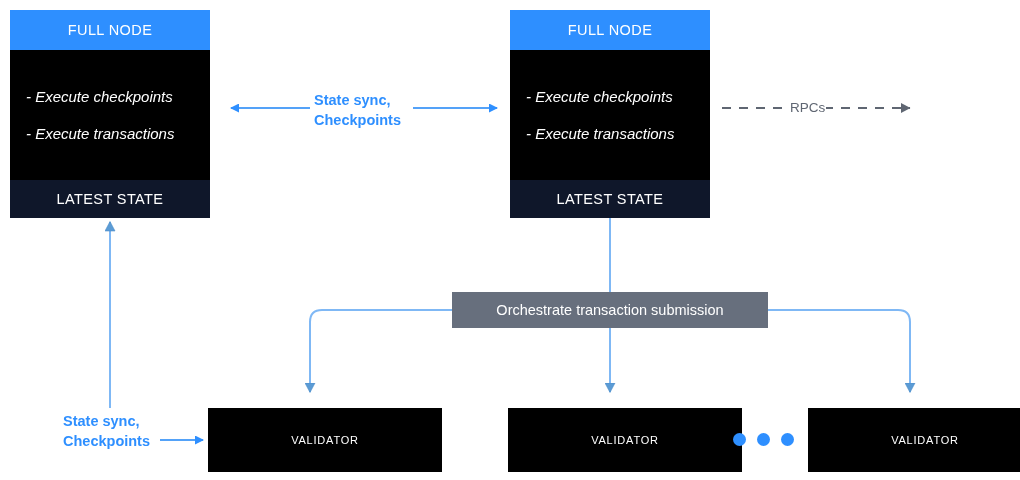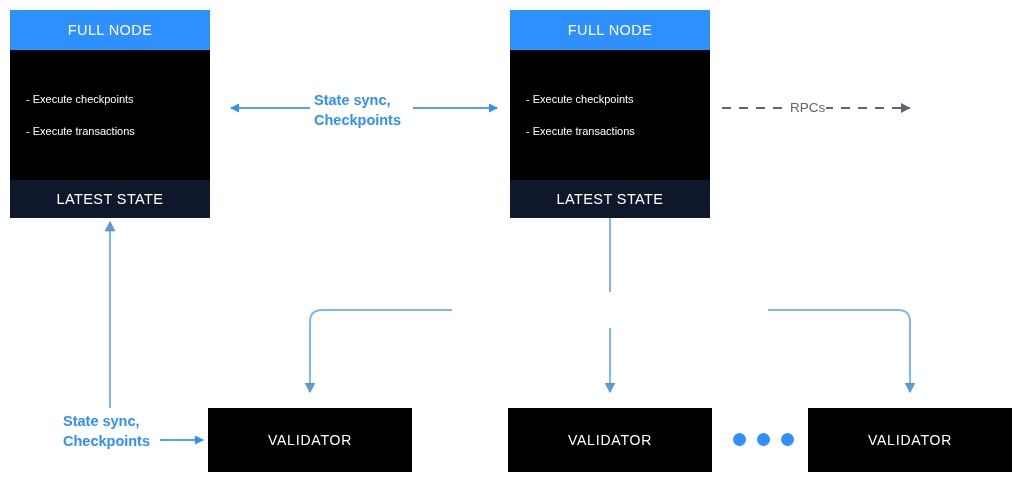--- a/index.html
+++ b/index.html
@@ -53,22 +53,23 @@
     background: #000000;
     color: #ffffff;
     box-sizing: border-box;
     display: flex;
     flex-direction: column;
     justify-content: center;
     gap: 20px;
     padding-left: 16px;
   }
   .fn-body .line {
-    font-size: 11px;
-    white-space: nowrap;
+    font-size: 15px;
+    white-space: nowrap;
+    font-style: italic;
   }
   .fn-footer {
     height: 38px;
     background: #0f172a;
     color: #ffffff;
     font-size: 14.5px;
     letter-spacing: 0.4px;
     display: flex;
     align-items: center;
     justify-content: center;
@@ -88,25 +89,25 @@
     display: flex;
     align-items: center;
     justify-content: center;
     box-sizing: border-box;
     white-space: nowrap;
   }
 
   
   .validator {
     position: absolute;
-    width: 204px;
+    width: 234px;
     height: 64px;
     background: #000000;
     color: #ffffff;
-    font-size: 14px;
+    font-size: 11px;
     letter-spacing: 0.8px;
     display: flex;
     align-items: center;
     justify-content: center;
     box-sizing: border-box;
   }
 
   
   .blue-label {
     position: absolute;
@@ -214,20 +215,21 @@
     <div class="fn-footer">LATEST STATE</div>
   </div>
 
   <div class="blue-label" style="left:314px; top:90px;">
     <div>State sync,</div>
     <div>Checkpoints</div>
   </div>
 
   <div class="gray-label" style="left:789px; top:100px;">RPCs</div>
 
+  <div class="orchestrate">Orchestrate transaction submission</div>
 
   <div class="blue-label" style="left:63px; top:411px;">
     <div>State sync,</div>
     <div>Checkpoints</div>
   </div>
 
   <div class="validator" style="left:208px; top:408px;">VALIDATOR</div>
 
   <div class="validator" style="left:508px; top:408px;">VALIDATOR</div>
 

